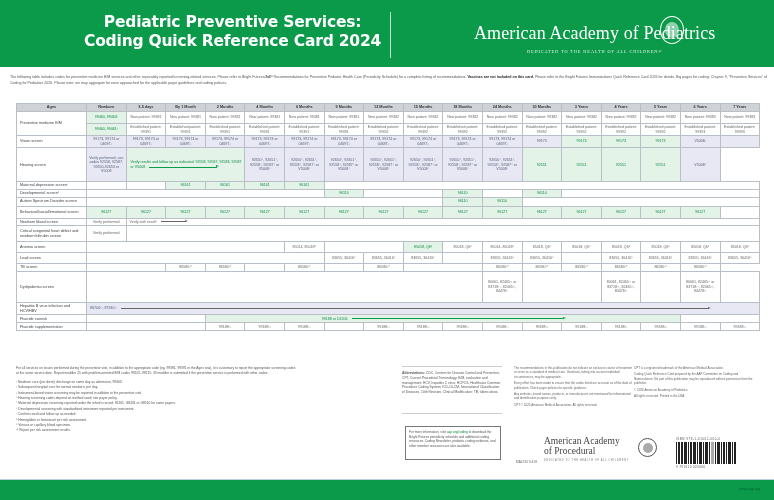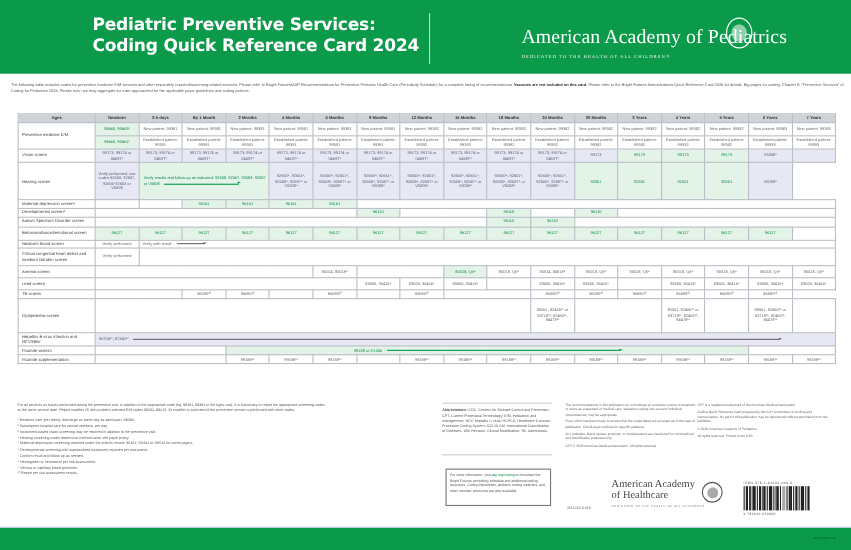--- a/index.html
+++ b/index.html
@@ -1,19 +1,19 @@
 <!DOCTYPE html>
 <html><head>
 <meta charset="utf-8">
 <style>
   * { box-sizing: border-box; margin: 0; padding: 0; }
   html, body { width: 774px; height: 500px; overflow: hidden; background: #ffffff; }
   body { font-family: "Liberation Sans", sans-serif; color: #333; position: relative; }
 
-  .header { position: absolute; left: 0; top: 0; width: 774px; height: 67px; background: #0a9a4a; }
+  .header { position: absolute; left: 0; top: 0; width: 774px; height: 67px; background: #0a9a4a; text-align: center; }
   .header-title { position: absolute; left: 84px; top: 13px; color: #fff; font-family: "DejaVu Sans", sans-serif; font-weight: bold; font-size: 15.5px; line-height: 19px; letter-spacing: -0.2px; }
   .header-divider { position: absolute; left: 390px; top: 12px; width: 1px; height: 46px; background: #bfe6cc; }
   .org-block { position: absolute; left: 474px; top: 23px; color: #fff; }
   .org-name { font-family: "Liberation Serif", serif; font-size: 18px; letter-spacing: 0.1px; }
   .org-tag { font-family: "Liberation Serif", serif; font-size: 4.3px; letter-spacing: 0.9px; margin-top: 5px; color: #e7f6ec; }
   .seal { position: absolute; left: 660px; top: 16px; width: 24px; height: 28px; border-radius: 50%; border: 1.5px solid #fff; display:flex; align-items:center; justify-content:center; }
   .seal-inner { width: 14px; height: 16px; border-radius: 50%; background: rgba(255,255,255,0.55); }
 
   .intro { position: absolute; left: 10px; top: 74px; width: 760px; font-size: 3.6px; line-height: 6px; color: #555; }
   .intro b { color: #222; }
@@ -36,21 +36,21 @@
 
   .abbrev { position: absolute; left: 402px; top: 366px; width: 100px; font-size: 3.3px; line-height: 4.8px; color: #555; border-top: 1px solid #ccc; padding-top: 4px; }
   .abbrev-sep { position: absolute; left: 402px; top: 413px; width: 100px; height: 1px; background: #ccc; }
   .boxed { position: absolute; left: 405px; top: 426px; width: 96px; height: 34px; border: 0.8px solid #777; padding: 3px; font-size: 3.2px; line-height: 4.6px; color: #555; }
   .boxed .lnk { color: #0a8a43; }
 
   .legal { position: absolute; left: 514px; top: 366px; width: 120px; font-size: 3px; line-height: 4.4px; color: #666; }
   .legal2 { position: absolute; left: 634px; top: 366px; width: 120px; font-size: 3px; line-height: 4.4px; color: #666; }
   .legal p, .legal2 p { margin-bottom: 2px; }
 
-  .footer-logo { position: absolute; left: 556px; top: 436px; }
+  .footer-logo { position: absolute; left: 544px; top: 436px; }
   .footer-org { font-family: "Liberation Serif", serif; font-size: 9.5px; line-height: 10px; color: #444; }
   .footer-tag { font-size: 2.6px; color: #777; letter-spacing: 0.6px; margin-top: 3px; }
   .footer-seal { position: absolute; left: 638px; top: 438px; width: 19px; height: 19px; border-radius: 50%; border: 1.3px solid #555; display:flex; align-items:center; justify-content:center; }
   .footer-seal div { width: 10px; height: 10px; border-radius: 50%; background: #aaa; }
   .item-no { position: absolute; left: 516px; top: 460px; font-size: 3.2px; color: #666; }
 
   .barcode { position: absolute; left: 676px; top: 437px; width: 80px; }
   .barcode-label { font-size: 3px; color: #555; letter-spacing: 0.5px; height: 5px; }
   .bars { display: flex; height: 22px; align-items: stretch; gap: 0.8px; }
   .bars span { background: #222; }
@@ -396,21 +396,21 @@
   <p>CPT is a registered trademark of the American Medical Association.</p>
   <p>Coding Quick Reference Card prepared by the AAP Committee on Coding and Nomenclature. No part of this publication may be reproduced without permission from the publisher.</p>
   <p>© 2026 American Academy of Pediatrics.</p>
   <p>All rights reserved. Printed in the USA.</p>
 </div>
 
 <div class="item-no">MA1234    9-418</div>
 
 <div class="footer-logo">
   <div class="footer-org">American Academy</div>
-  <div class="footer-org">of Healthcare</div>
+  <div class="footer-org">of Procedural</div>
   <div class="footer-tag">DEDICATED TO THE HEALTH OF ALL CHILDREN®</div>
 </div>
 <div class="footer-seal">
     <div></div>
   </div>
 
 <div class="barcode">
   <div class="barcode-label">ISBN 978-1-61002-000-0</div>
   <div class="bars">
     <span style="width:1px"></span>

